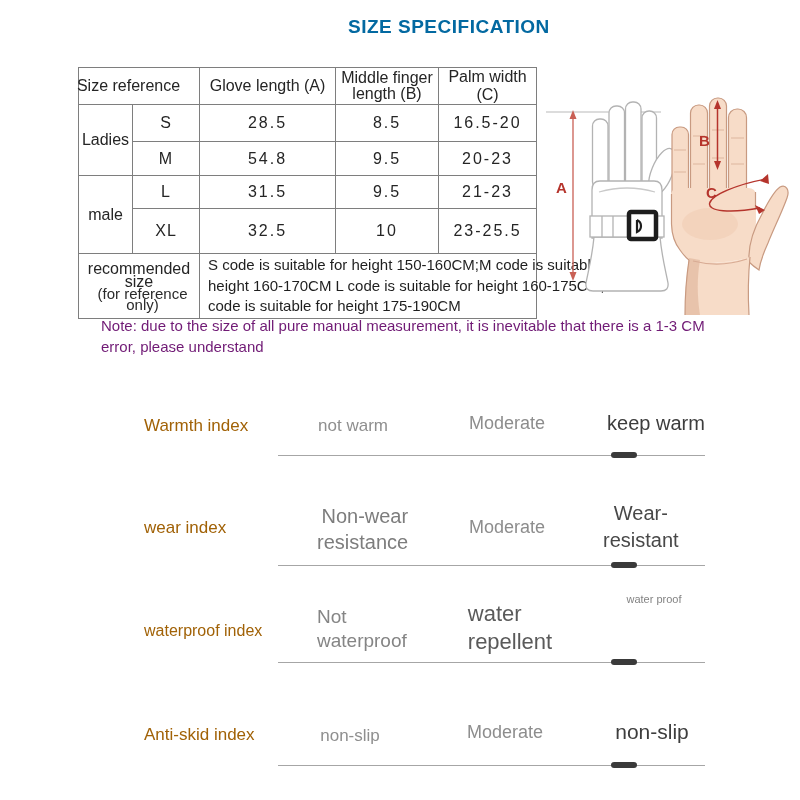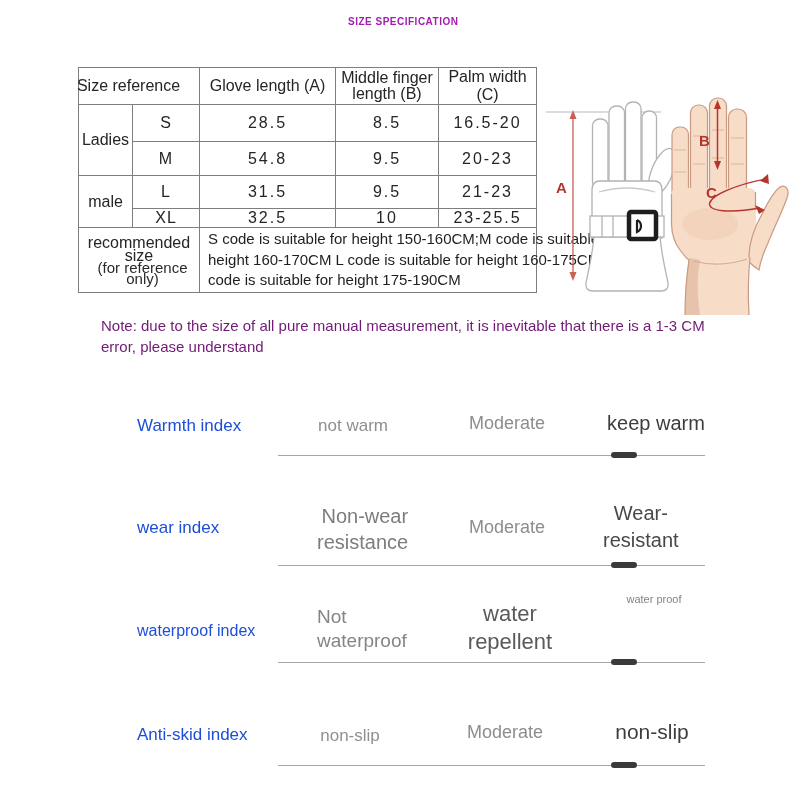--- a/index.html
+++ b/index.html
@@ -1,27 +1,27 @@
 <!DOCTYPE html>
 <html><head>
 <meta charset="utf-8">
 <style>
   html,body{margin:0;padding:0;background:#fff;}
   .page{position:relative;width:800px;height:800px;background:#ffffff;overflow:hidden;
         font-family:"Liberation Sans",sans-serif;color:#222;}
 
-  .title{position:absolute;left:348px;top:16px;font-size:10px;font-weight:bold;
-         letter-spacing:.5px;color:#a21caf;white-space:nowrap;}
+  .title{position:absolute;left:348px;top:16px;font-size:19px;font-weight:bold;
+         letter-spacing:.5px;color:#0369a1;white-space:nowrap;}
 
   
   table.size-table{position:absolute;left:78px;top:67px;width:458px;
                    border-collapse:collapse;table-layout:fixed;}
   .size-table td{border:1px solid #7e7e7e;text-align:center;vertical-align:middle;
                  padding:0;font-size:16px;color:#252525;overflow:visible;}
-  .h36{height:36px}.h37{height:37px}.h34{height:34px}.h33{height:33px}.h31{height:19px}.h65{height:65px}
+  .h36{height:36px}.h37{height:37px}.h34{height:34px}.h33{height:33px}.h31{height:45px}.h65{height:65px}
   .hd-sizeref{text-align:left;font-size:16px;}
   .sizeref-span{display:inline-block;margin-left:-21px;white-space:nowrap;}
   .hd-glove{font-size:15px;}
   .hd-mid{font-size:13.5px;text-align:left;padding-left:3px;line-height:16px;}
   .hd-palm{font-size:15px;margin-top:16px;}
   .cell-group{font-size:15px;margin-left:13px;}
   .cell-size{font-size:16px;letter-spacing:1px;}
   .cell-val{font-size:16px;letter-spacing:2px;}
   .pre{white-space:pre-line;}
   .rec-label{text-align:left;padding-left:22px;font-size:11px;line-height:13px;color:#1e1e1e;}
@@ -33,22 +33,22 @@
   
   .note{position:absolute;left:101px;top:316px;width:615px;font-size:15px;
         line-height:20.5px;color:#701a75;}
 
   
   .illus{position:absolute;left:540px;top:48px;width:260px;height:268px;}
   .illus text{font-family:"Liberation Sans",sans-serif;font-weight:bold;font-size:15px;}
 
   
   .idx-row{position:absolute;left:0;top:0;width:800px;height:0;}
-  .idx-label{position:absolute;left:137px;color:#1d4ed8;white-space:nowrap;}
-  .opt{position:absolute;transform:translateX(-50%);text-align:center;white-space:pre-line;}
+  .idx-label{position:absolute;left:144px;color:#a16207;white-space:nowrap;}
+  .opt{position:absolute;transform:translateX(-50%);text-align:left;white-space:pre-line;}
   .track{position:absolute;left:278px;width:427px;height:1px;background:#a6a6a6;}
   .thumb{position:absolute;left:333px;top:-3px;width:26px;height:6px;border-radius:3px;background:#3a3a3a;}
 
   .r1 .idx-label{top:416px;font-size:17px}
   .r1 .o-low{left:353px;top:416px;font-size:17px;color:#8f8f8f}
   .r1 .o-mid{left:507px;top:413px;font-size:18px;color:#8d8d8d}
   .r1 .o-high{left:656px;top:412px;font-size:20px;color:#3d3d3d}
   .r1 .track{top:455px}
 
   .r2 .idx-label{top:518px;font-size:17px}

